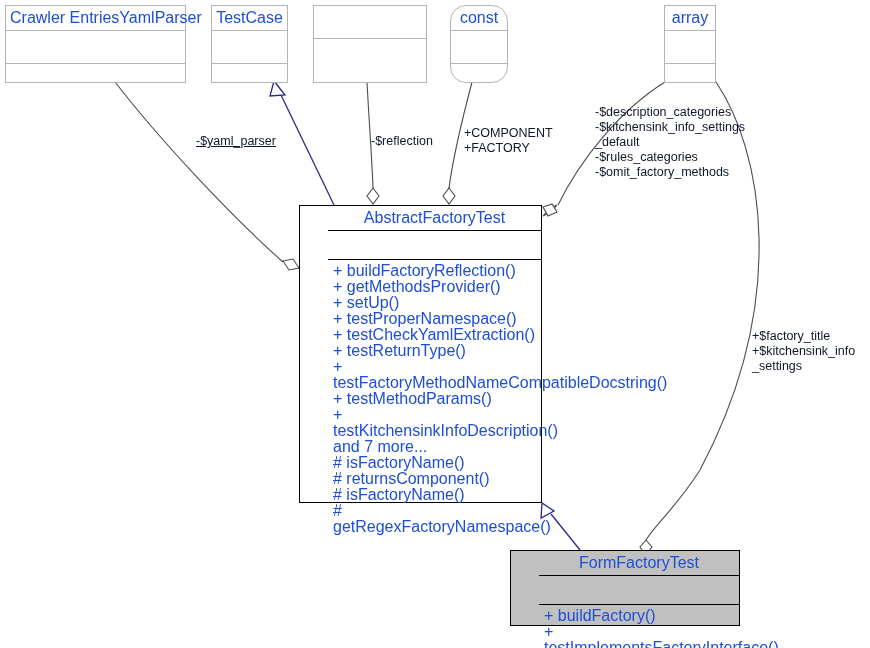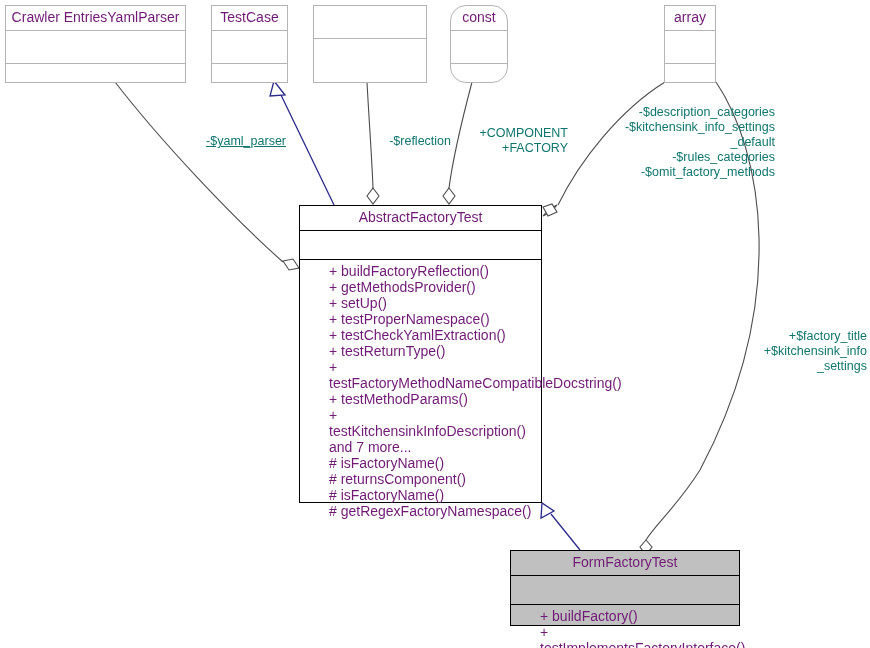--- a/index.html
+++ b/index.html
@@ -22,25 +22,26 @@
     top: 0;
     width: 870px;
     height: 648px;
     pointer-events: none;
   }
   .uml-class {
     position: absolute;
     box-sizing: border-box;
     border: 1px solid #b4b4b4;
     background: #ffffff;
-    font-size: 14px;
-    color: #701a75;
+    font-size: 16px;
+    color: #1d4ed8;
   }
   .uml-class.emphasis {
     border: 1px solid #000000;
+    padding-left: 28px;
   }
   .uml-class.filled {
     background: #c0c0c0;
   }
   .cls-title {
     text-align: center;
     padding: 4px 4px 5px 4px;
     border-bottom: 1px solid #b4b4b4;
     white-space: nowrap;
     line-height: 15px;
@@ -53,33 +54,32 @@
     min-height: 22px;
     padding: 3px 4px;
   }
   .emphasis .cls-attrs {
     border-bottom: 1px solid #000000;
     min-height: 20px;
   }
   .cls-ops {
     min-height: 22px;
     padding: 3px 5px 4px 5px;
-    margin-left: 24px;
   }
   .cls-ops .op-line {
     line-height: 16px;
     white-space: normal;
     text-align: left;
   }
   .edge-label {
     position: absolute;
     font-size: 12.5px;
-    color: #0f766e;
+    color: #0f172a;
     line-height: 15px;
-    text-align: right;
+    text-align: left;
     white-space: pre;
   }
 </style>
 </head>
 <body>
 
 <div id="diagram-root">
 
   <svg class="edges" viewBox="0 0 870 648" xmlns="http://www.w3.org/2000/svg">
 

